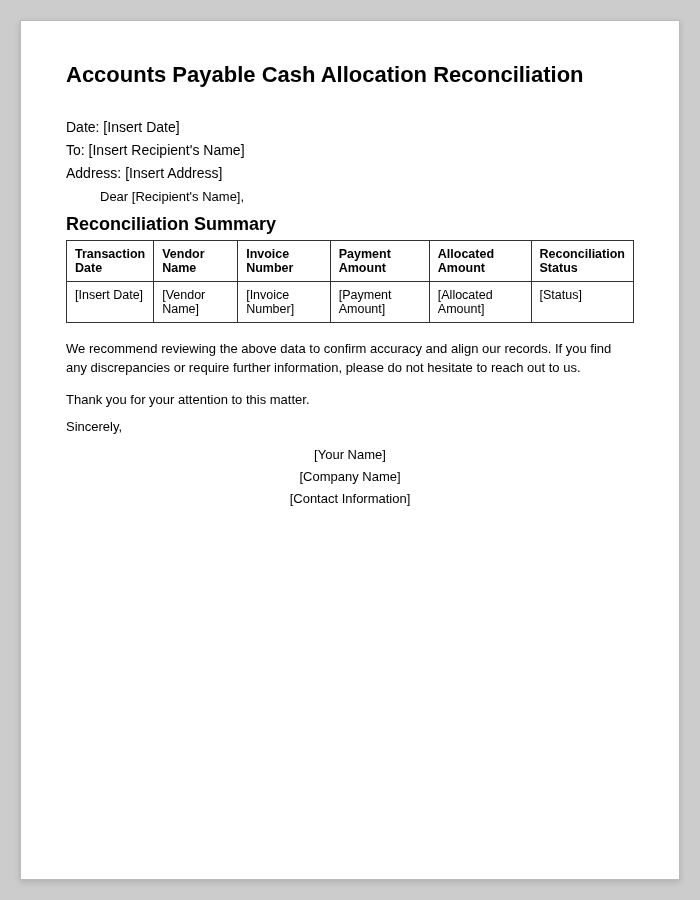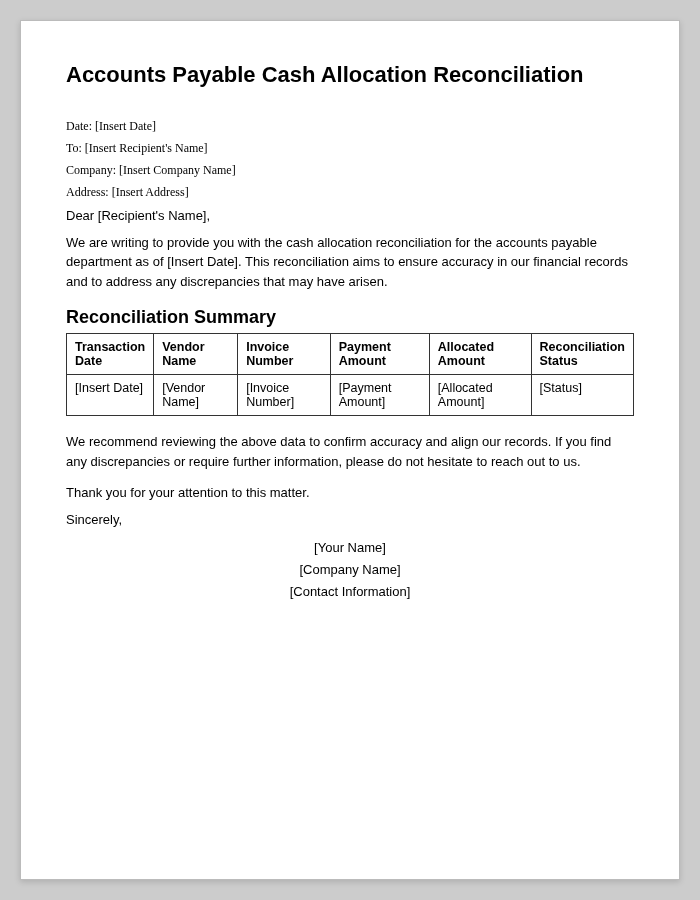--- a/index.html
+++ b/index.html
@@ -29,30 +29,31 @@
 
     .doc-title {
       font-size: 22px;
       font-weight: bold;
       font-family: Arial, sans-serif;
       margin-bottom: 29px;
       line-height: 1.3;
     }
 
     .meta-line {
-      font-size: 12px;
+      font-size: 14px;
       margin-bottom: 7px;
-      font-family: Liberation Serif, serif;
+      font-family: Liberation Sans, sans-serif;
     }
 
     .salutation {
       font-size: 13px;
       margin-top: 8px;
       margin-bottom: 10px;
       font-family: Arial, sans-serif;
+      margin-left: 34px;
     }
 
     .body-paragraph {
       font-size: 13px;
       line-height: 1.5;
       margin-bottom: 16px;
       font-family: Arial, sans-serif;
     }
 
     .section-title {
@@ -115,26 +116,24 @@
   </style>
 </head>
 <body>
 
 <div class="document-container">
 
   <h1 class="doc-title">Accounts Payable Cash Allocation Reconciliation</h1>
 
   <p class="meta-line">Date: [Insert Date]</p>
   <p class="meta-line">To: [Insert Recipient's Name]</p>
-  <p class="meta-line">Company: [Insert Company Name]</p>
   <p class="meta-line">Address: [Insert Address]</p>
 
   <p class="salutation">Dear [Recipient's Name],</p>
 
-  <p class="body-paragraph">We are writing to provide you with the cash allocation reconciliation for the accounts payable department as of [Insert Date]. This reconciliation aims to ensure accuracy in our financial records and to address any discrepancies that may have arisen.</p>
 
   <h2 class="section-title">Reconciliation Summary</h2>
 
   <table class="recon-table">
     <thead>
       <tr>
         <th>Transaction<br>Date</th>
         <th>Vendor<br>Name</th>
         <th>Invoice<br>Number</th>
         <th>Payment<br>Amount</th>

